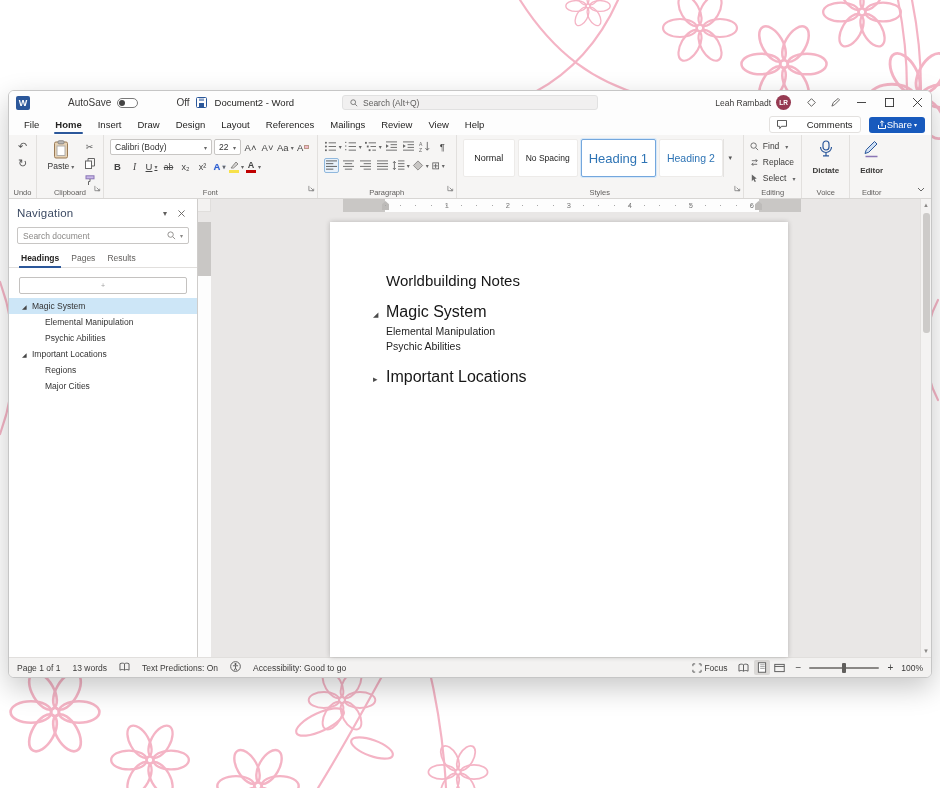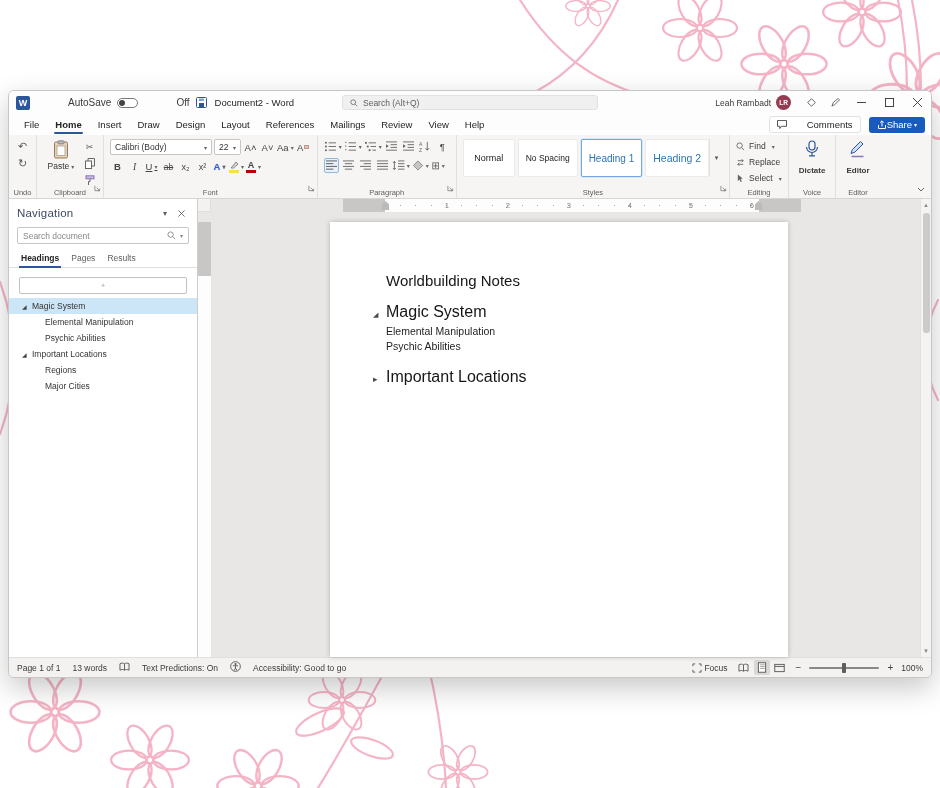--- a/index.html
+++ b/index.html
@@ -80,21 +80,21 @@
   .colorbar .bar { width:10px; height:3px; margin-top:1px; }
   .eraser { width:5px; height:4px; background:#f0b8c8; border:1px solid #b98; margin-left:1px; }
   .paste { width:36px; padding-top:1px; }
   .paste .lbl { font-size:8.5px; color:#333; }
   .stygal { display:flex; align-items:center; gap:3px; }
   .stybox { height:38px; min-width:52px; padding:0 7px; background:#fff; border:1px solid #edebe9;
     border-radius:2px; display:flex; align-items:center; justify-content:center; }
   .stybox.sel-true { border:1px solid #74a7dd; box-shadow:0 0 0 1px #d7e8f8; }
   .cls-normal { font-size:9px; color:#1d1d1d; }
   .cls-nospace { font-size:8.5px; color:#1d1d1d; }
-  .cls-h1 { font-size:10px; color:var(--heading_blue,#2e74b5); }
+  .cls-h1 { font-size:13px; color:var(--heading_blue,#2e74b5); }
   .cls-h2 { font-size:10.5px; color:var(--heading_blue,#2e74b5); }
   .gal-more { width:14px; height:38px; border-left:1px solid #e4e2e0; display:flex; align-items:center;
     justify-content:center; font-size:7px; color:#555; }
   .edrow { display:flex; align-items:center; gap:4px; height:14px; font-size:8.5px; color:#3b3a39; }
   .bigbtn { display:flex; flex-direction:column; align-items:center; gap:8px; padding:1px 4px;
     font-size:8px; color:#3b3a39;font-weight:bold; }
   .ribchev { position:absolute; right:6px; bottom:2px; }
 
   
   .main { flex:1; display:flex; min-height:0; }

